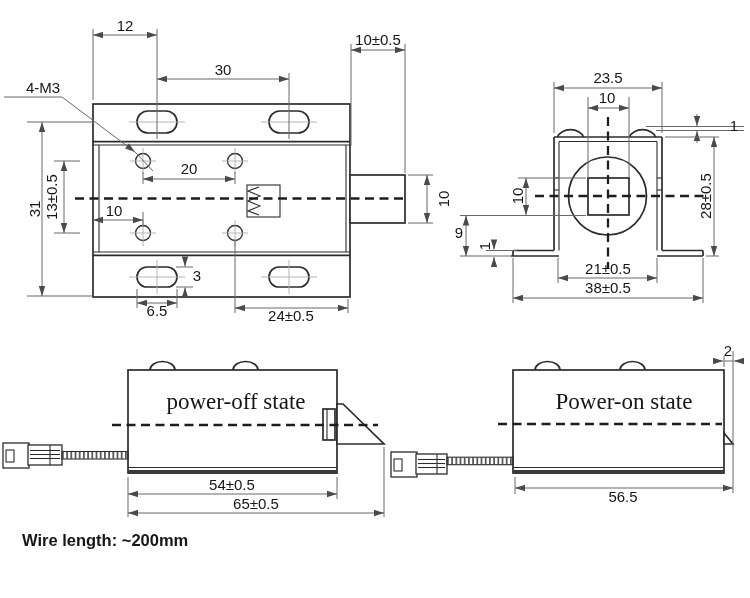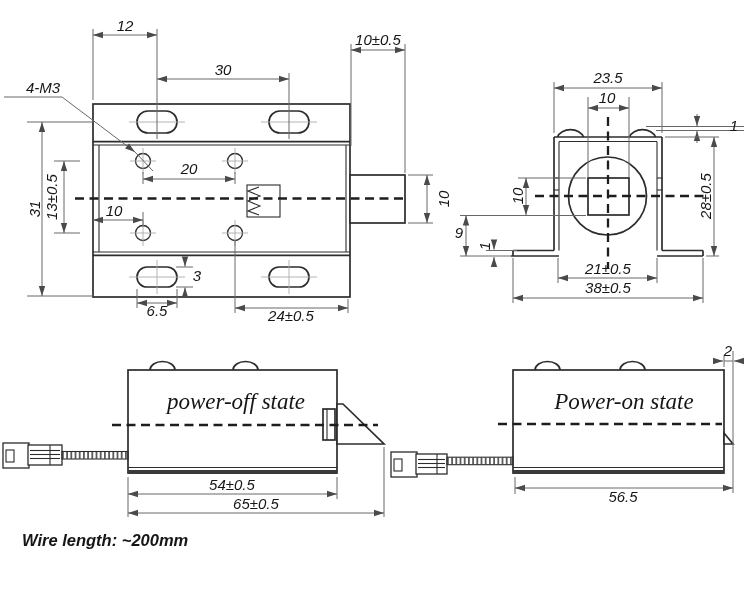--- a/index.html
+++ b/index.html
@@ -1,16 +1,16 @@
 <!DOCTYPE html>
 <html><head>
 <meta charset="utf-8">
 <style>
   html,body{margin:0;padding:0;background:#ffffff;}
-  .stage{position:relative;width:750px;height:598px;background:#ffffff;overflow:hidden;font-style:italic;}
+  .stage{position:relative;width:750px;height:598px;background:#ffffff;overflow:hidden;}
   svg{display:block;}
   .ln {stroke:#2c2c2c;stroke-width:1.7;fill:none;}
   .lnw{stroke:#2c2c2c;stroke-width:1.7;fill:#ffffff;}
   .tn {stroke:#2c2c2c;stroke-width:1.1;fill:none;}
   .tnw{stroke:#2c2c2c;stroke-width:1.3;fill:#ffffff;}
   .dm {stroke:#686868;stroke-width:1;fill:none;}
   .ax {stroke:#ababab;stroke-width:0.9;fill:none;}
   .cl {stroke:#1d1d1d;stroke-width:2.3;fill:none;stroke-dasharray:9 5.5;}
   .bd {fill:#3a3a3a;stroke:none;}
   .hb {stroke:#5a5a5a;stroke-width:7;stroke-dasharray:1.8 2.4;fill:none;}

